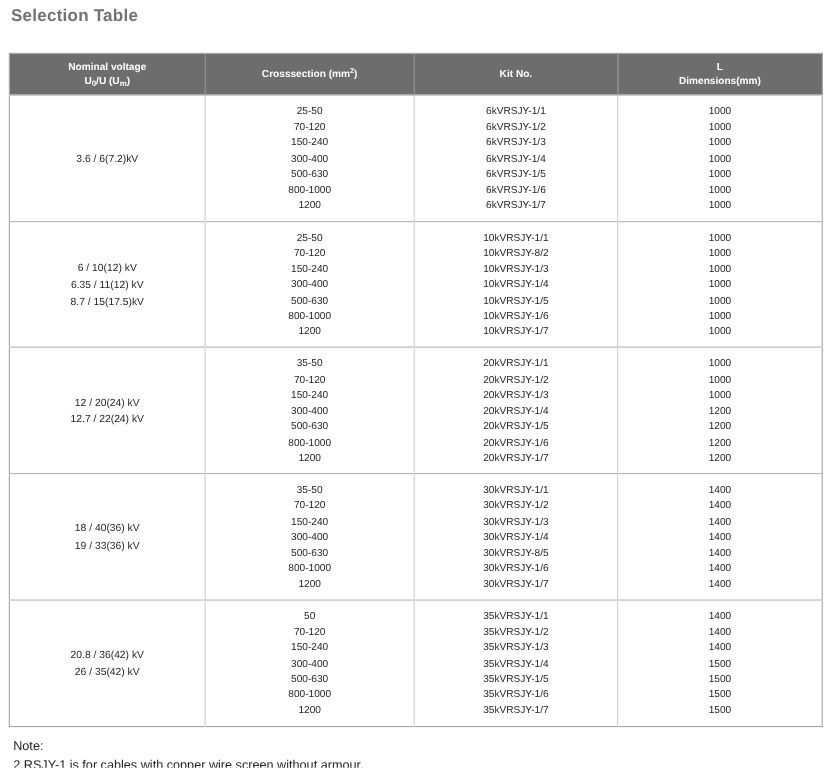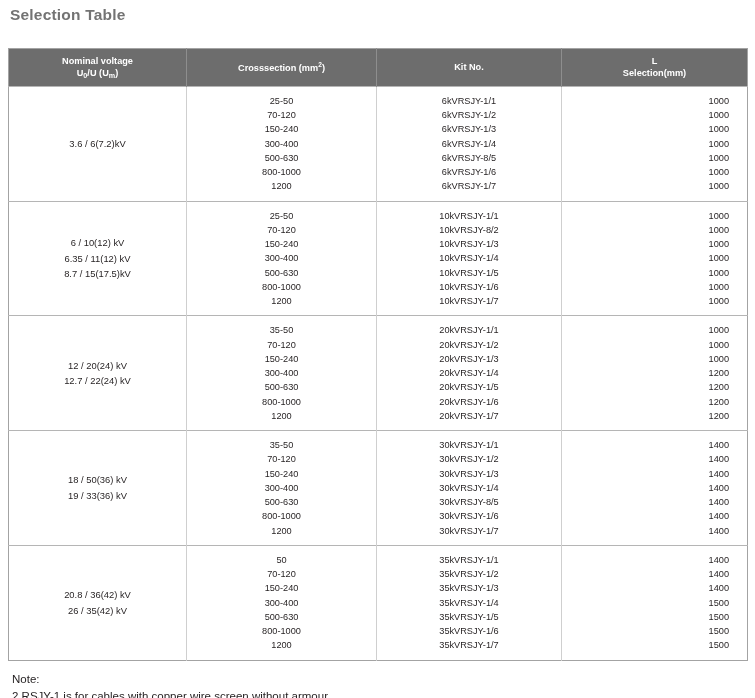--- a/index.html
+++ b/index.html
@@ -55,21 +55,21 @@
   table.sel tbody td {
     border-top: 1px solid #b5b5b5;
     border-right: 1px solid #cfcfcf;
     font-size: 9.2px;
     color: #231f20;
     vertical-align: middle;
     padding: 7px 18px;
     line-height: 1.55;
     text-align: center;
   }
-  table.sel tbody td:last-child { border-right: none; text-align: right; }
+  table.sel tbody td:last-child { border-right: none; }
   table.sel tbody td.volt {
     font-size: 9.4px;
     line-height: 1.65;
   }
   .lines span {
     display: block;
   }
   sub {
     font-size: 7.2px;
     vertical-align: baseline;
@@ -109,21 +109,21 @@
           <span class="sub">U<sub>0</sub>/U (U<sub>m</sub>)</span>
         </th>
         <th>
           <span class="sub">Crosssection (mm<sup>2</sup>)</span>
         </th>
         <th>
           <span class="sub">Kit No.</span>
         </th>
         <th>
           <span class="sub">L</span>
-          <span class="sub">Selection(mm)</span>
+          <span class="sub">Dimensions(mm)</span>
         </th>
       </tr>
     </thead>
     <tbody>
         <tr>
           <td class="volt">
             <div class="lines">
               <span>3.6 / 6(7.2)kV</span>
             </div>
           </td>
@@ -137,21 +137,21 @@
               <span>800-1000</span>
               <span>1200</span>
             </div>
           </td>
           <td>
             <div class="lines">
               <span>6kVRSJY-1/1</span>
               <span>6kVRSJY-1/2</span>
               <span>6kVRSJY-1/3</span>
               <span>6kVRSJY-1/4</span>
-              <span>6kVRSJY-8/5</span>
+              <span>6kVRSJY-1/5</span>
               <span>6kVRSJY-1/6</span>
               <span>6kVRSJY-1/7</span>
             </div>
           </td>
           <td>
             <div class="lines">
               <span>1000</span>
               <span>1000</span>
               <span>1000</span>
               <span>1000</span>
@@ -240,21 +240,21 @@
               <span>1200</span>
               <span>1200</span>
               <span>1200</span>
               <span>1200</span>
             </div>
           </td>
         </tr>
         <tr>
           <td class="volt">
             <div class="lines">
-              <span>18 / 50(36) kV</span>
+              <span>18 / 40(36) kV</span>
               <span>19 / 33(36) kV</span>
             </div>
           </td>
           <td>
             <div class="lines">
               <span>35-50</span>
               <span>70-120</span>
               <span>150-240</span>
               <span>300-400</span>
               <span>500-630</span>

